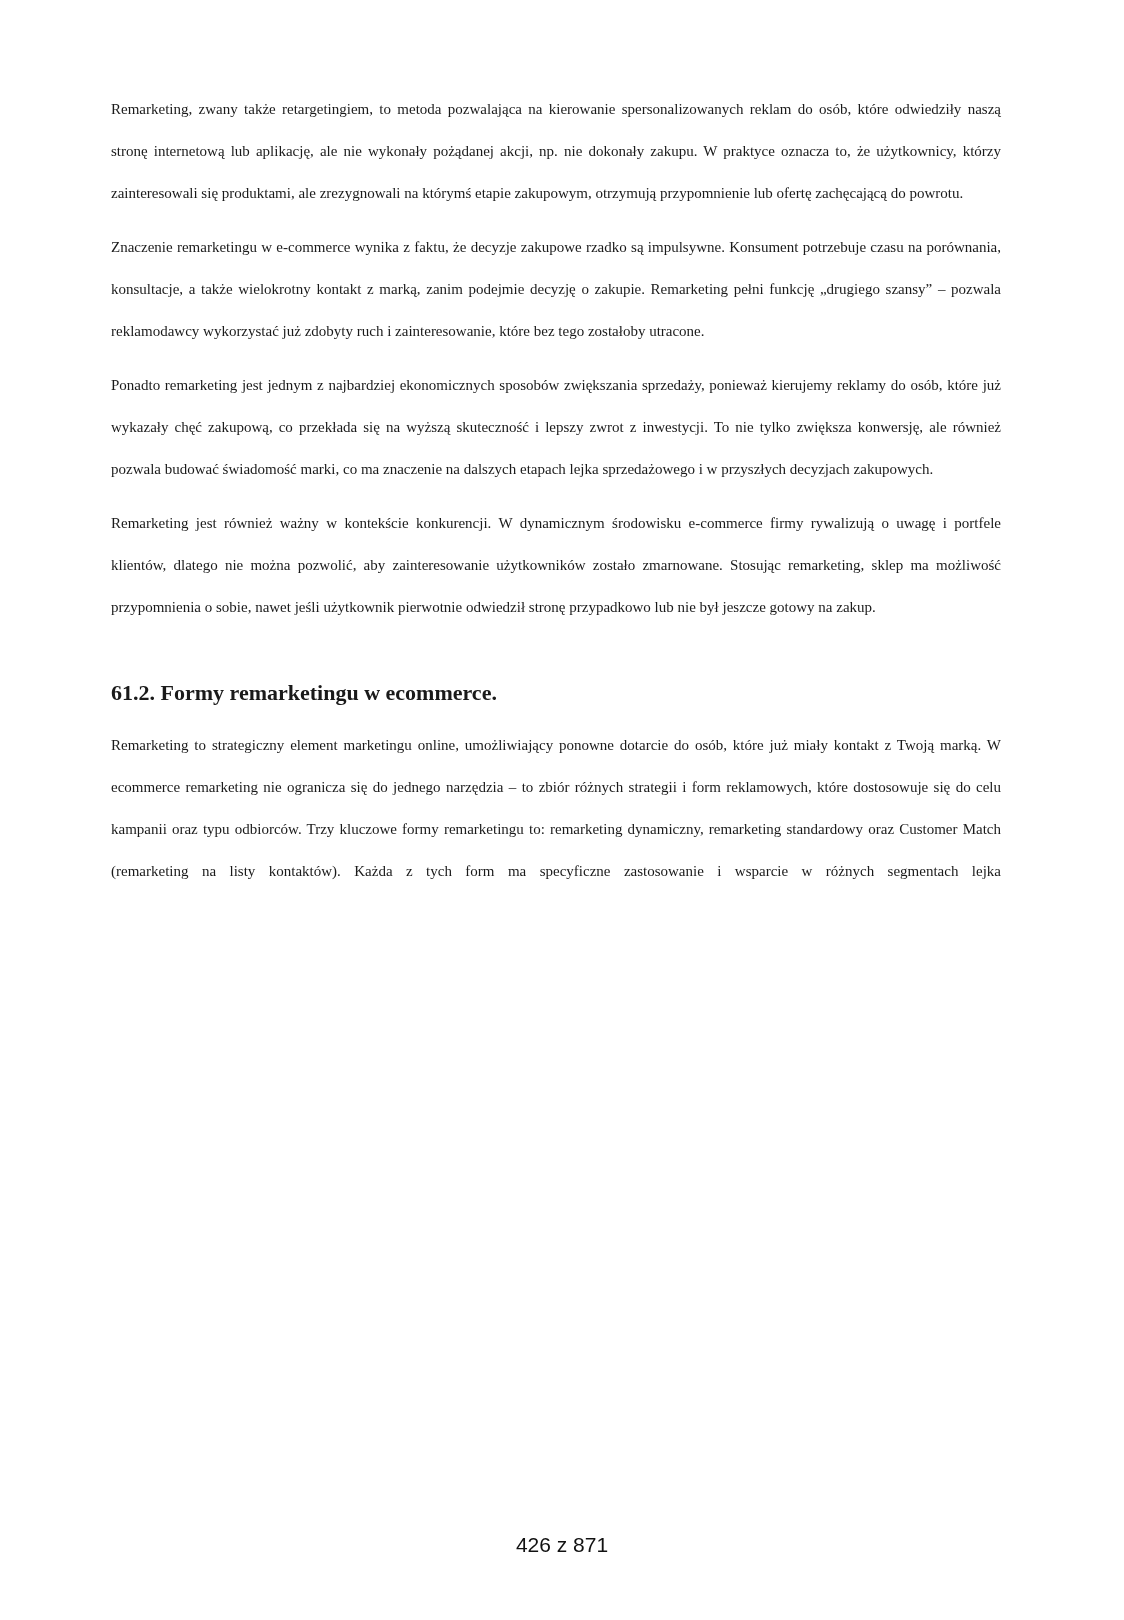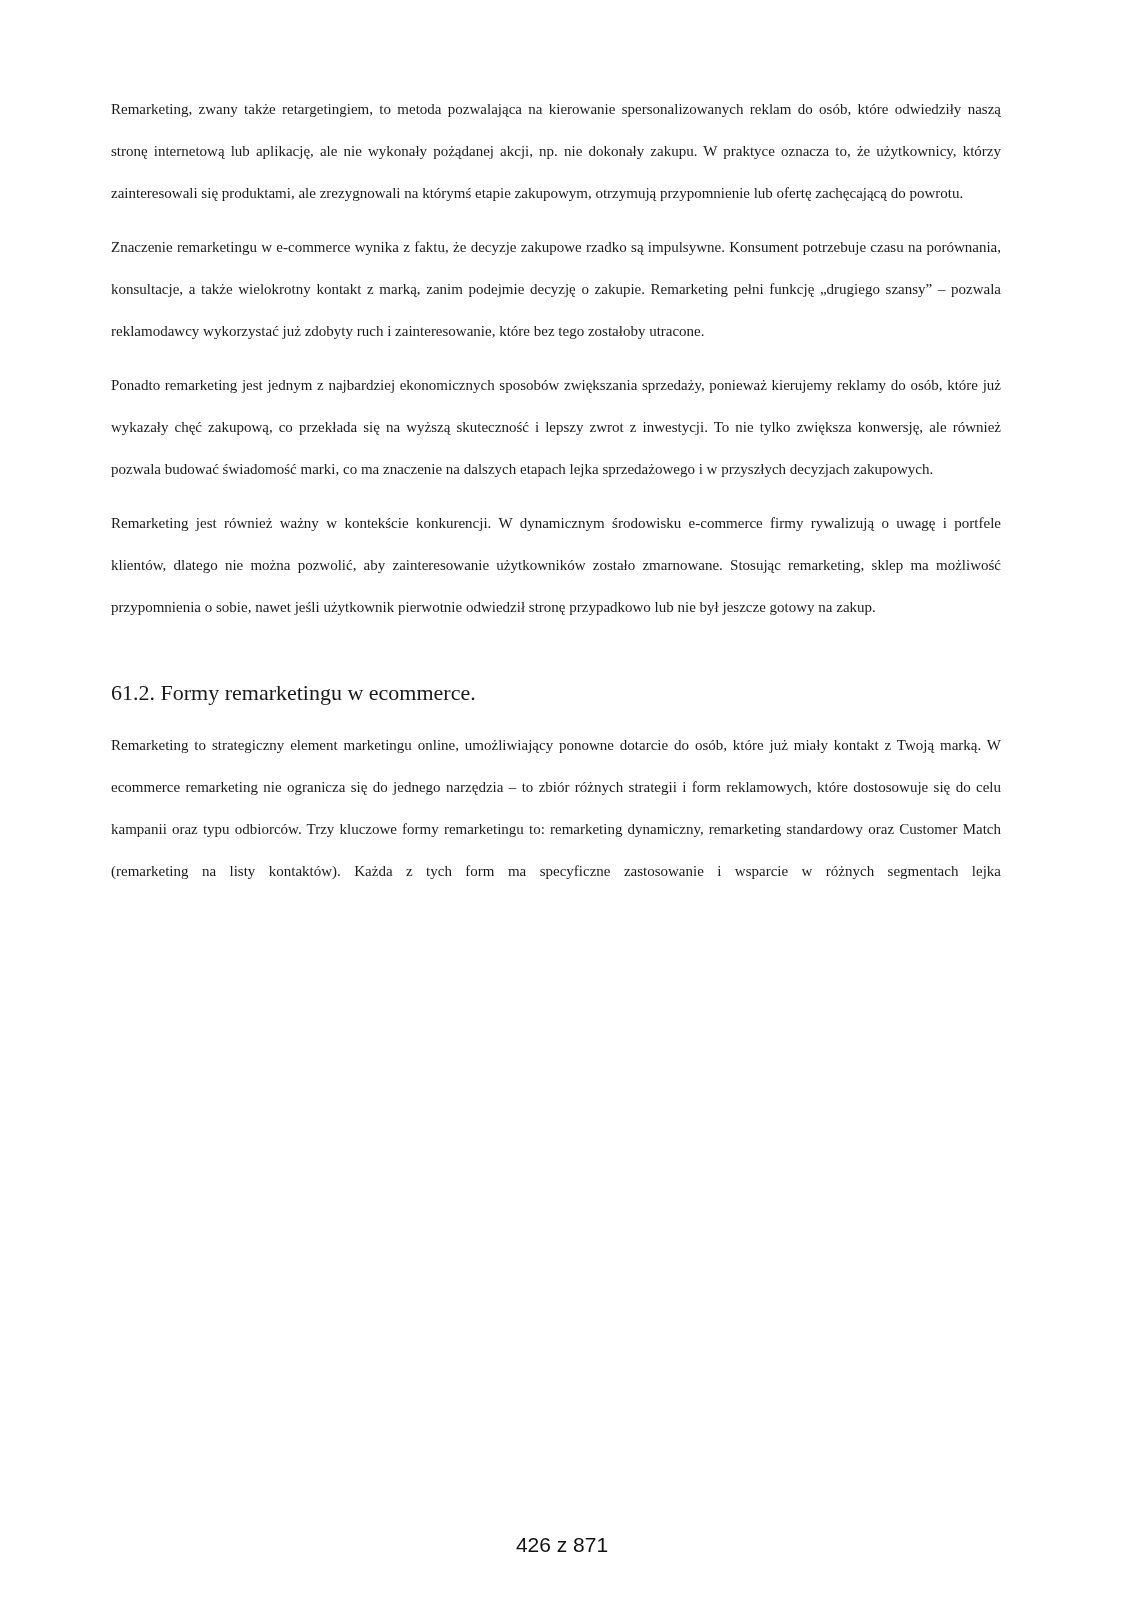--- a/index.html
+++ b/index.html
@@ -24,21 +24,21 @@
       font-family: Liberation Serif, serif;
       font-size: 15px;
       line-height: 42px;
       text-align: justify;
       margin: 0 16px 12px 0;
       hyphens: none;
     }
     .heading {
       font-family: "Liberation Serif", "DejaVu Serif", serif;
       font-size: 22px;
-      font-weight: normal;
+      font-weight: bold;
       line-height: 42px;
       margin: 44px 0 10px 0;
     }
     .page-number {
       position: absolute;
       left: 0;
       width: 1124px;
       top: 1533px;
       text-align: center;
       font-family: "Liberation Sans", "DejaVu Sans", sans-serif;

